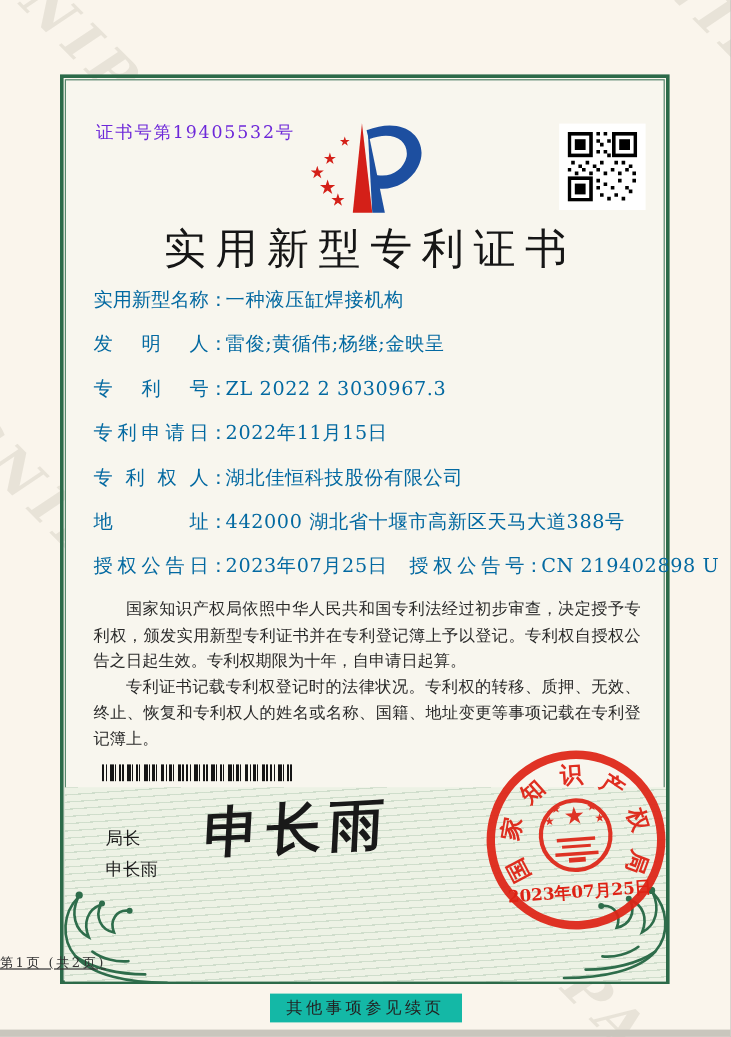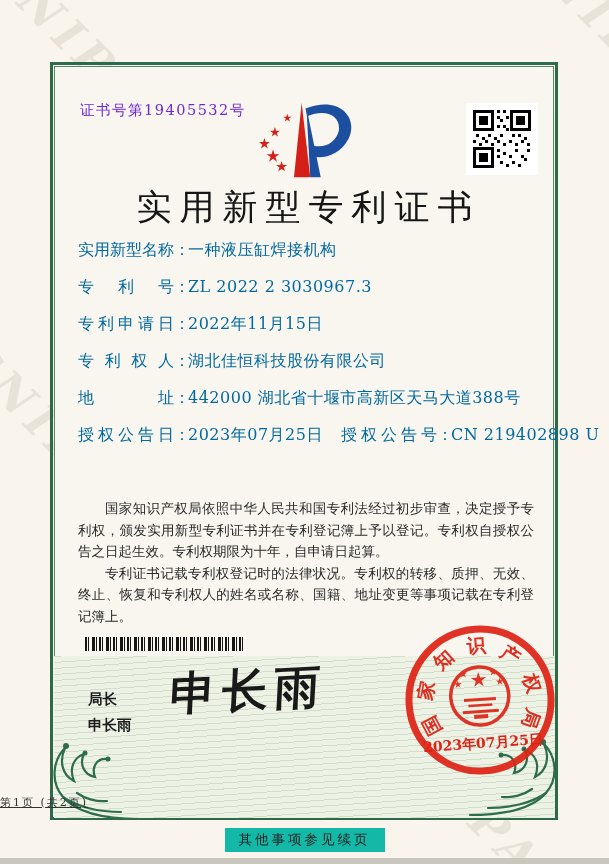--- a/index.html
+++ b/index.html
@@ -73,21 +73,21 @@
     position:absolute; left:85px; top:637px; width:160px; height:14px;
     background:repeating-linear-gradient(90deg,
       #151515 0 2px, transparent 2px 3px,
       #151515 3px 4px, transparent 4px 7px,
       #151515 7px 10px, transparent 10px 11px,
       #151515 11px 12px, transparent 12px 14px);
   }
 
   .signer {
     position:absolute; left:88px; top:686px;
-    font-size:14.5px; font-weight:700; color:#1d1d1d; line-height:26px;
+    font-size:14.5px; font-weight:400; color:#1d1d1d; line-height:26px;
   }
   .signature {
     position:absolute; left:158px; top:660px; width:180px;
     font-size:46px; font-weight:700; color:#191919; text-align:center;
     letter-spacing:6px; transform:rotate(-3deg) skewX(-6deg);
   }
 
   .seal { position:absolute; left:402px; top:622px; width:156px; height:156px;
           transform:rotate(-4deg); }
 
@@ -189,20 +189,23 @@
     </svg>
   </div>
 
   <div class="title">实用新型专利证书</div>
 
   <div class="fields">
     <div class="field-row">
       <span class="flabel">实用新型名称</span><span class="fcolon">：</span><span class="fvalue">一种液压缸焊接机构</span>
     </div>
     <div class="field-row">
+      <span class="flabel">发明人</span><span class="fcolon">：</span><span class="fvalue">雷俊;黄循伟;杨继;金映呈</span>
+    </div>
+    <div class="field-row">
       <span class="flabel">专利号</span><span class="fcolon">：</span><span class="fvalue">ZL 2022 2 3030967.3</span>
     </div>
     <div class="field-row">
       <span class="flabel">专利申请日</span><span class="fcolon">：</span><span class="fvalue">2022年11月15日</span>
     </div>
     <div class="field-row">
       <span class="flabel">专利权人</span><span class="fcolon">：</span><span class="fvalue">湖北佳恒科技股份有限公司</span>
     </div>
     <div class="field-row">
       <span class="flabel">地址</span><span class="fcolon">：</span><span class="fvalue">442000 湖北省十堰市高新区天马大道388号</span>

